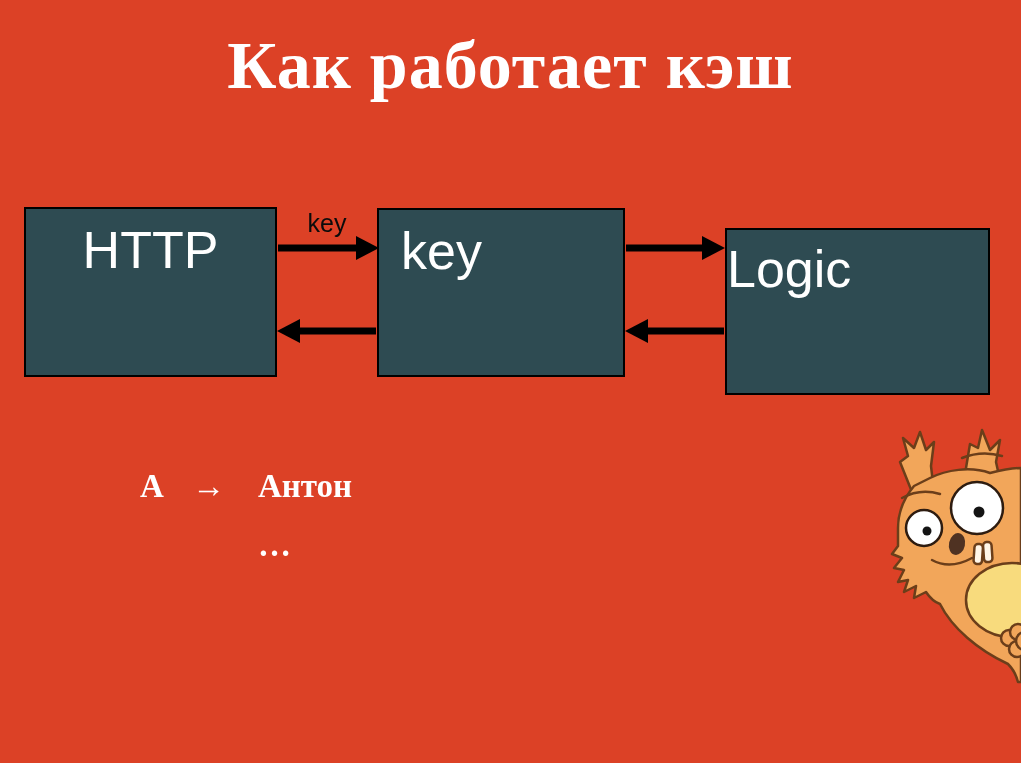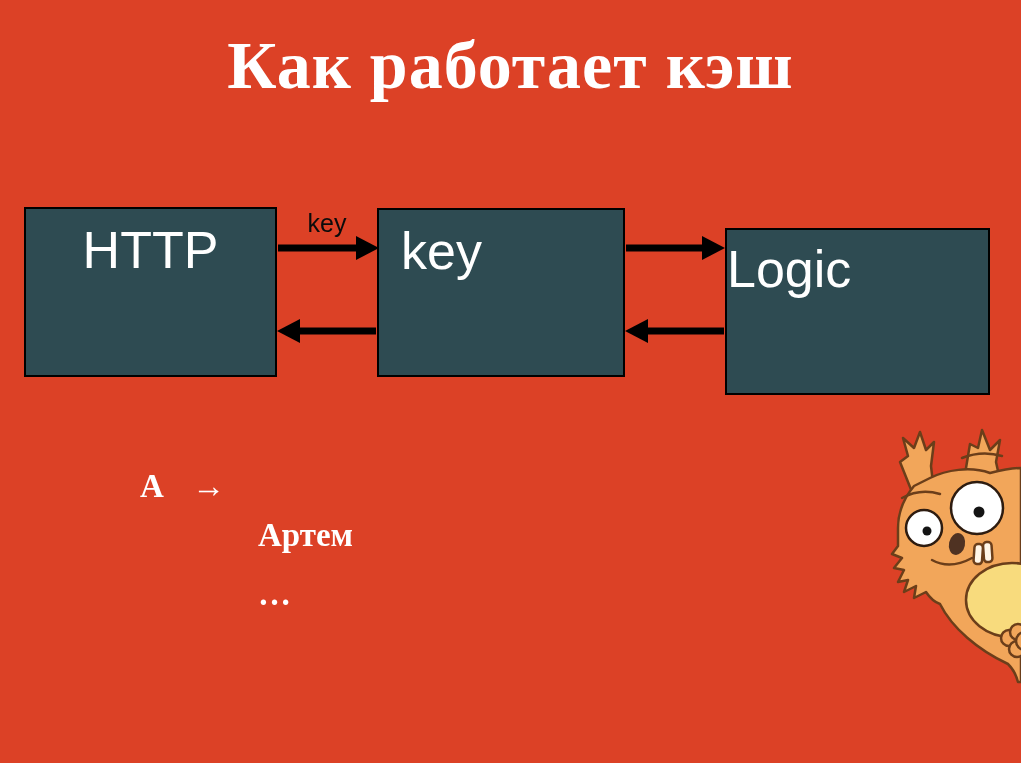--- a/index.html
+++ b/index.html
@@ -102,25 +102,21 @@
         <line x1="724" y1="331" x2="646" y2="331"></line>
         <polygon points="648,319 648,343 625,331" stroke="none"></polygon>
       </g>
     </g>
   </svg>
 
   <div class="mapping">
     <div class="mrow">
       <span class="mkey">А</span>
       <span class="marrow">→</span>
-    </div>
-    <div class="mrow">
-      <span class="mkey"></span>
-      <span class="marrow"></span>
-      <span>Артем</span>
+      <span>Антон</span>
     </div>
     <div class="mrow mrow-ellipsis">
       <span class="mkey"></span>
       <span class="marrow"></span>
       <span>…</span>
     </div>
   </div>
 
   <div class="mascot">
     <svg width="131" height="258" viewBox="0 0 131 258" xmlns="http://www.w3.org/2000/svg">

